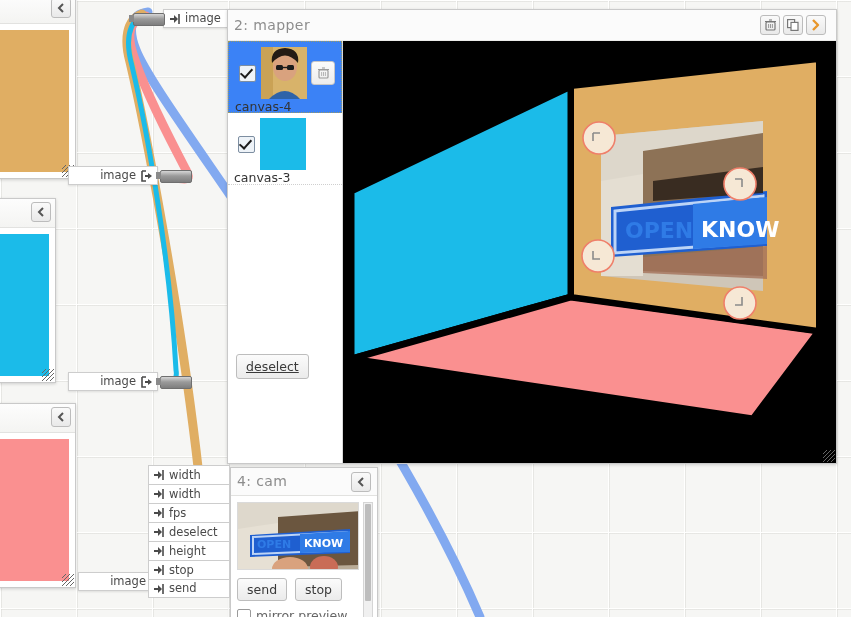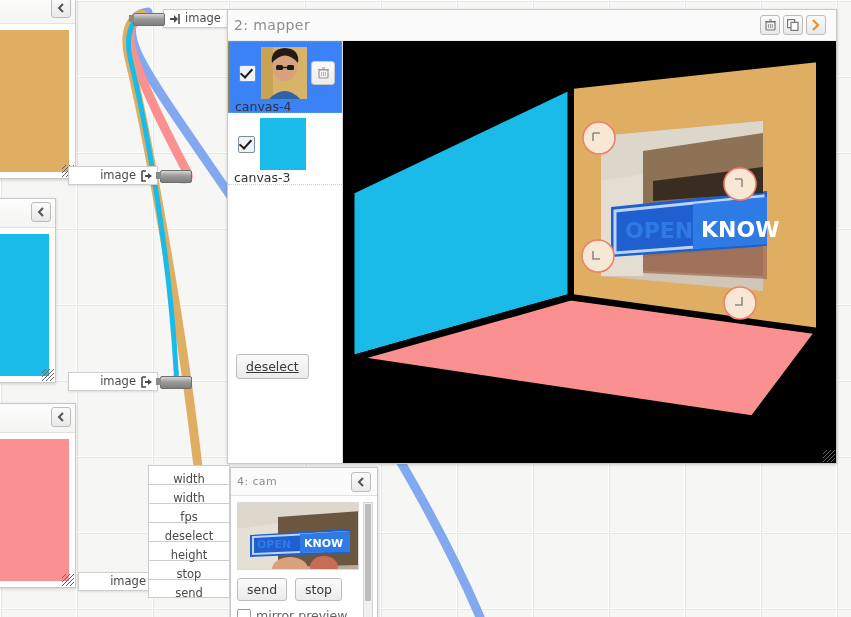--- a/index.html
+++ b/index.html
@@ -88,27 +88,27 @@
   }
   .port.out{justify-content:flex-end;}
   .plug{position:absolute;width:30px;height:11px;border-radius:2px;
     background:linear-gradient(#d6d6d6,#9a9a9a 45%,#7e7e7e);border:1px solid #6f6f6f;}
   .plug::before{content:"";position:absolute;left:-5px;top:1px;width:5px;height:7px;background:#8a8a8a;}
 
   
   #paramlist{position:absolute;left:148px;top:465px;width:82px;z-index:6;}
   .param-row{
     height:19px;line-height:19px;background:#fff;border:1px solid #cdcdcd;border-bottom:none;
-    font-size:11.5px;color:#4a4a4a;display:flex;align-items:center;gap:4px;padding:0 4px;box-sizing:border-box;flex-direction:column;
+    font-size:11.5px;color:#4a4a4a;display:flex;align-items:center;gap:4px;padding:0 4px;box-sizing:border-box;
   }
   .param-row:last-child{border-bottom:1px solid #cdcdcd;}
 
   
   #cam{left:230px;top:467px;width:148px;height:160px;}
-  #cam .win-head{height:27px;line-height:27px;font-size:11px;color:#8d8d8d;background:#fbfbfb;}
+  #cam .win-head{height:27px;line-height:27px;font-size:14px;color:#8d8d8d;background:#fbfbfb;}
   #cam-body{position:absolute;left:0;top:28px;right:0;bottom:0;padding:6px 6px 0 6px;box-sizing:border-box;overflow:hidden;}
   #cam-preview{width:122px;height:68px;position:relative;overflow:hidden;border:1px solid #dadada;box-sizing:border-box;}
   .cam-btnrow{display:flex;gap:8px;margin-top:8px;}
   .cam-btn{padding:3px 9px;font-size:12.5px;color:#3a3a3a;border:1px solid #bdbdbd;border-radius:3px;
     background:linear-gradient(#fbfbfb,#ebebeb);cursor:pointer;}
   .cam-chk-row{display:flex;align-items:center;gap:5px;margin-top:7px;font-size:12.5px;color:#666;}
   .cam-chk{width:12px;height:12px;border:1px solid #9a9a9a;border-radius:2px;background:#fff;cursor:pointer;}
   #cam-scroll{position:absolute;right:4px;top:6px;width:10px;bottom:4px;background:#f0f0f0;border:1px solid #d5d5d5;box-sizing:border-box;cursor:pointer;}
   #cam-thumbbar{position:absolute;left:1px;top:1px;right:1px;height:82%;background:#bdbdbd;border-radius:1px;}
 </style>

